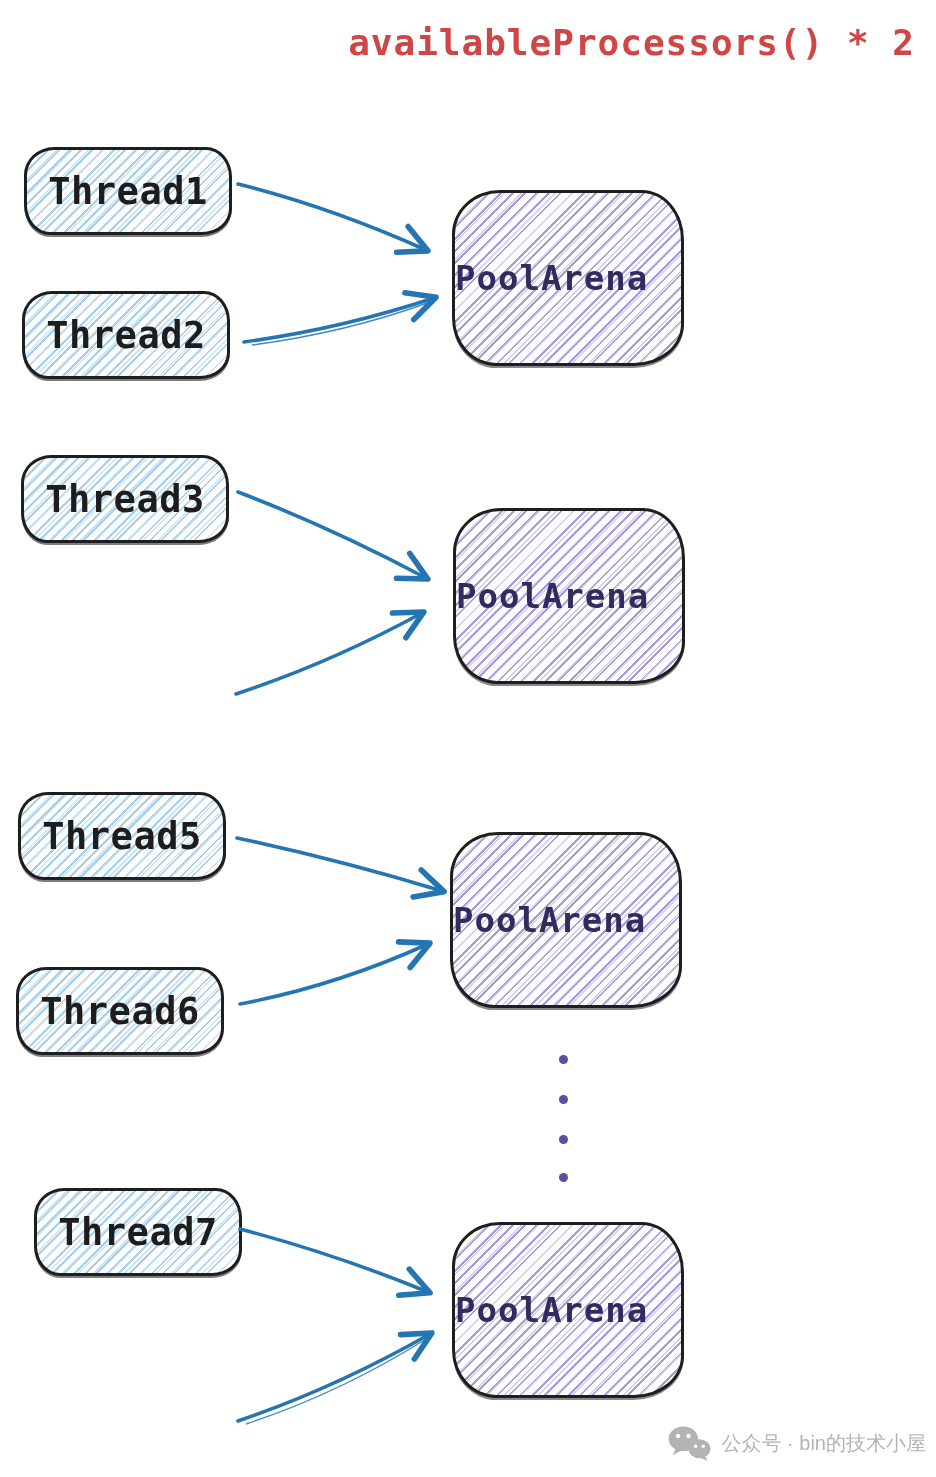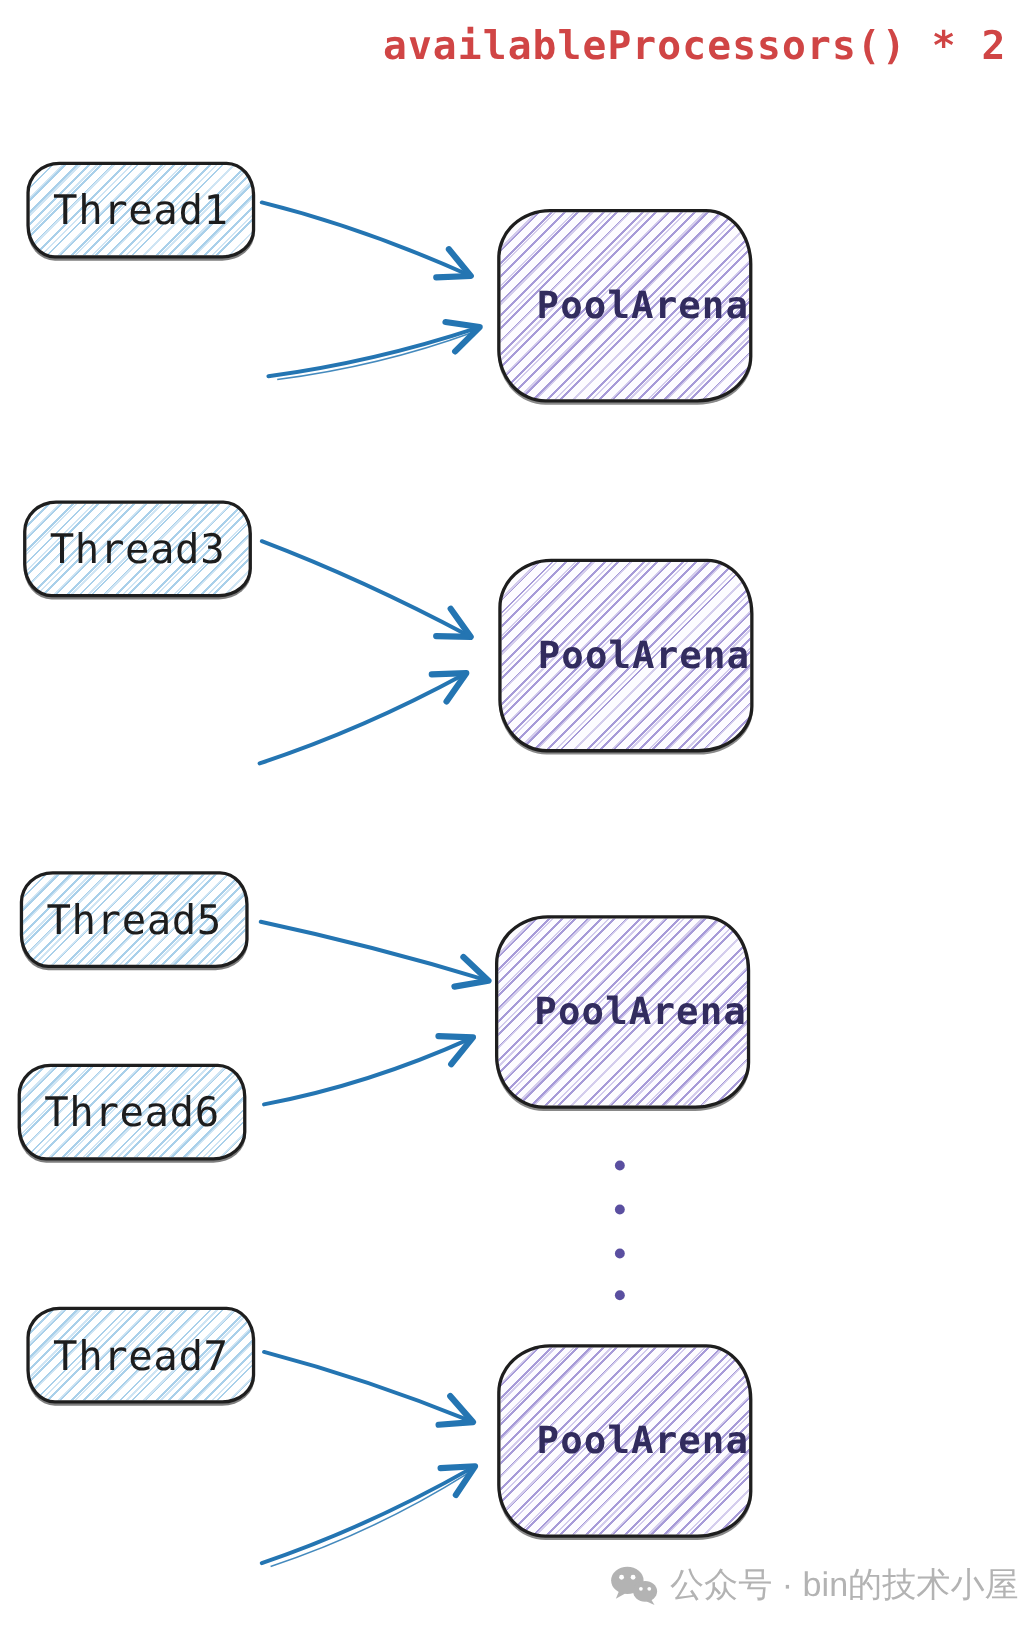--- a/index.html
+++ b/index.html
@@ -43,35 +43,35 @@
     border-radius:30px 26px 30px 26px / 28px 30px 26px 30px;
     background:
       repeating-linear-gradient(135deg, rgba(255,255,255,0) 0 9.5px, var(--thread-hatch-light) 9.5px 11px),
       repeating-linear-gradient(135deg, rgba(255,255,255,0) 0 6px, var(--thread-hatch) 6px 7.8px),
       #ffffff;
     display:flex;align-items:center;justify-content:center;
     box-shadow:0 2.5px 0 -0.5px rgba(20,20,20,0.55);
   }
   .thread-box .label{
     font-size:37px;
-    font-weight:normal;
+    font-weight:bold;
     color:var(--thread-text);
     letter-spacing:0.5px;
   }
   .arena-box{
     position:absolute;
     left:452px;
     width:232px;height:176px;
     border:3.5px solid var(--box-border);
     border-radius:48px 42px 50px 44px / 44px 50px 42px 48px;
     background:
       repeating-linear-gradient(135deg, rgba(255,255,255,0) 0 10.5px, var(--arena-hatch-light) 10.5px 12px),
       repeating-linear-gradient(135deg, rgba(255,255,255,0) 0 6.5px, var(--arena-hatch) 6.5px 8.4px),
       #fdfcff;
-    display:flex;align-items:center;justify-content:flex-end;
+    display:flex;align-items:center;justify-content:flex-start;
     box-shadow:0 2.5px 0 -0.5px rgba(20,20,20,0.5);
   }
   .arena-box .label{
     font-size:34px;
     font-weight:bold;
     color:var(--arena-text);
     letter-spacing:1px;
   }
   svg.arrow-layer{
     position:absolute;inset:0;
@@ -86,43 +86,46 @@
     width:9px;height:9px;
     border-radius:50%;
     background:var(--dot-purple);
   }
   .watermark{
     position:absolute;
     right:10px;bottom:15px;
     display:flex;align-items:center;gap:10px;
     color:var(--watermark-gray);
     font-family:"Liberation Sans","DejaVu Sans",sans-serif;
-    font-size:31px;
+    font-size:20px;
   }
 </style>
 </head>
 <body>
 
 <div class="canvas">
 
   <div class="title">availableProcessors() * 2</div>
 
   <div class="thread-box" style="top:147px;left:24px">
     <span class="label">Thread1</span>
   </div>
+  <div class="thread-box" style="top:291px;left:22px">
+    <span class="label">Thread2</span>
+  </div>
   <div class="thread-box" style="top:455px;left:21px">
     <span class="label">Thread3</span>
   </div>
   <div class="thread-box" style="top:792px;left:18px">
     <span class="label">Thread5</span>
   </div>
   <div class="thread-box" style="top:967px;left:16px">
     <span class="label">Thread6</span>
   </div>
-  <div class="thread-box" style="top:1188px;left:24px">
+  <div class="thread-box" style="top:1188px;left:34px">
     <span class="label">Thread7</span>
   </div>
 
   <div class="arena-box" style="top:190px">
     <span class="label">PoolArena</span>
   </div>
   <div class="arena-box" style="top:508px;left:453px">
     <span class="label">PoolArena</span>
   </div>
   <div class="arena-box" style="top:832px;left:450px">

